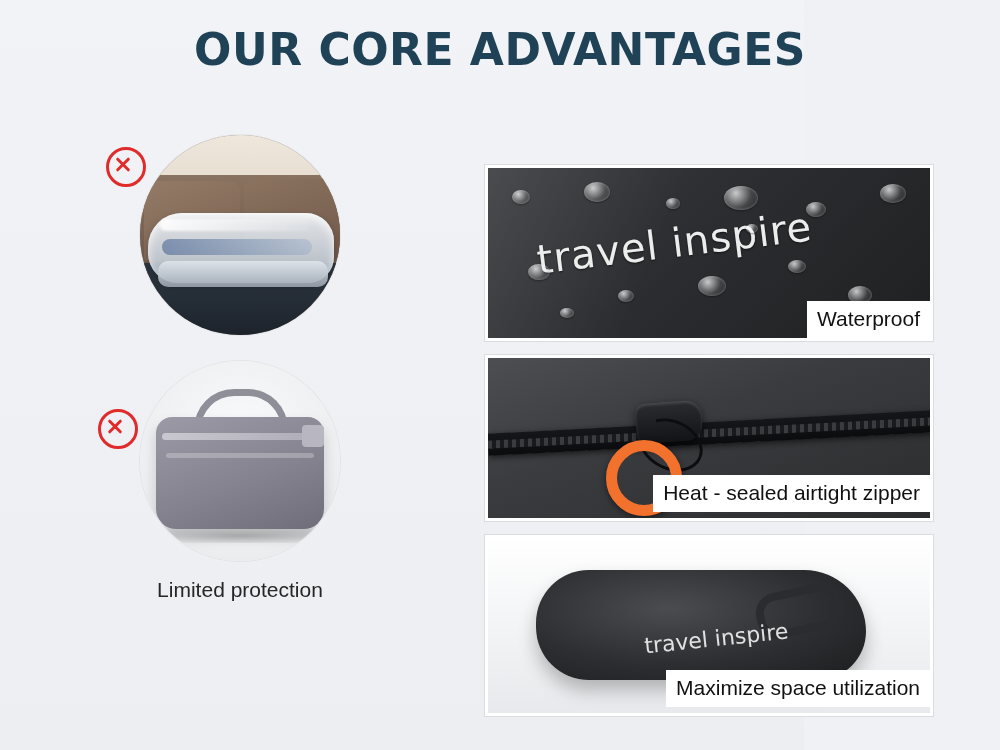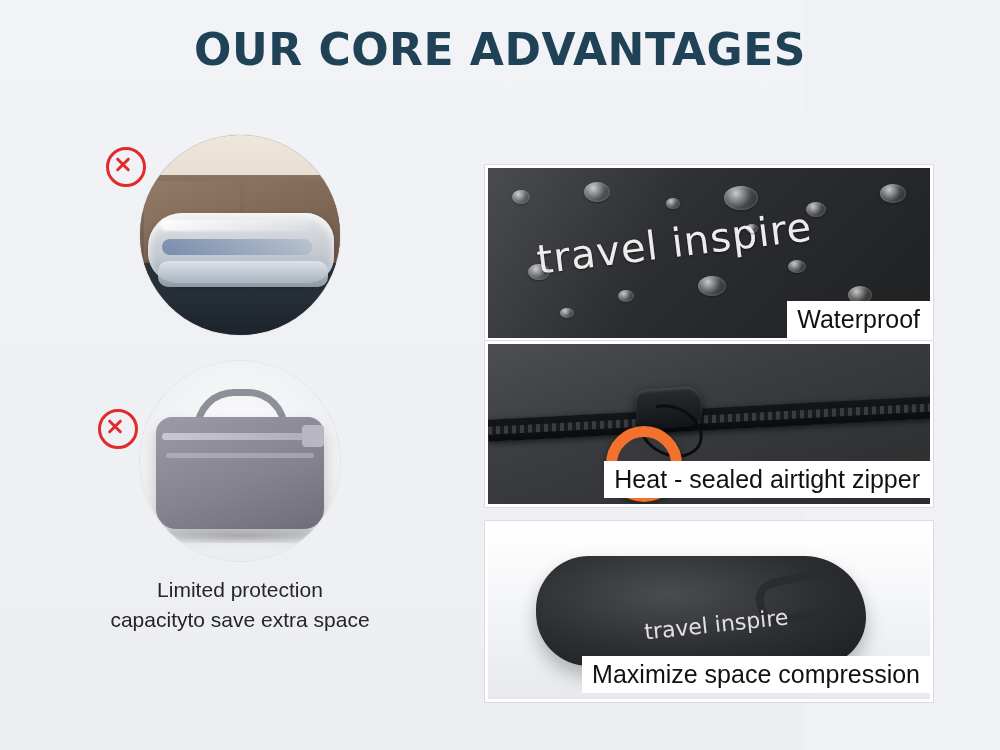--- a/index.html
+++ b/index.html
@@ -282,21 +282,21 @@
     color: rgba(255,255,255,0.85);
     font-family: "DejaVu Sans", sans-serif;
     transform: rotate(-6deg);
   }
 
   
   .label-box {
     position: absolute;
     background: #fff;
     color: #111;
-    font-size: 25px;
+    font-size: 21px;
     font-family: "Liberation Sans", sans-serif;
     padding: 5px 10px 6px 10px;
     white-space: nowrap;
     line-height: 26px;
   }
   .label-wp { right: 0; bottom: 0; }
   .label-zip { right: 0; bottom: 6px; }
   .label-max { right: 0; bottom: 6px; }
 </style>
 </head>
@@ -332,21 +332,20 @@
           <div class="p2-handle"></div>
           <div class="p2-body"></div>
           <div class="p2-zip"></div>
           <div class="p2-zip2"></div>
           <div class="p2-tab"></div>
           <div class="p2-shadow"></div>
         </div>
       </div>
       <div class="caption">
         <div>Limited protection</div>
-        <div>capacityto save extra space</div>
       </div>
     </div>
   </div>
 
   <div class="right-col">
 
     <div class="panel panel1">
       <div class="fabric-sheen"></div>
       <div class="logo-text">travel inspire</div>
       <div class="drop" style="left:24px; top:22px; width:18px; height:14px;"></div>
@@ -358,32 +357,32 @@
       <div class="drop" style="left:40px; top:96px; width:22px; height:16px;"></div>
       <div class="drop" style="left:130px; top:122px; width:16px; height:12px;"></div>
       <div class="drop" style="left:210px; top:108px; width:28px; height:20px;"></div>
       <div class="drop" style="left:300px; top:92px; width:18px; height:13px;"></div>
       <div class="drop" style="left:360px; top:118px; width:24px; height:18px;"></div>
       <div class="drop" style="left:72px; top:140px; width:14px; height:10px;"></div>
       <div class="drop" style="left:258px; top:56px; width:12px; height:9px;"></div>
       <div class="label-box label-wp">Waterproof</div>
     </div>
 
-    <div class="panel panel2" style="">
+    <div class="panel panel2" style="margin-top:14px;">
       <div class="zip-track">
         <div class="zip-teeth"></div>
       </div>
       <div class="zip-slider"></div>
       <div class="zip-cord"></div>
       <div class="zip-pull"></div>
       <div class="label-box label-zip">Heat - sealed airtight zipper</div>
     </div>
 
     <div class="panel panel3" style="margin-top:14px;">
       <div class="bag3">
         <div class="bag3-strap"></div>
         <div class="bag3-logo">travel inspire</div>
       </div>
-      <div class="label-box label-max">Maximize space compression</div>
+      <div class="label-box label-max">Maximize space utilization</div>
     </div>
 
   </div>
 </div>
 
 </body></html>

